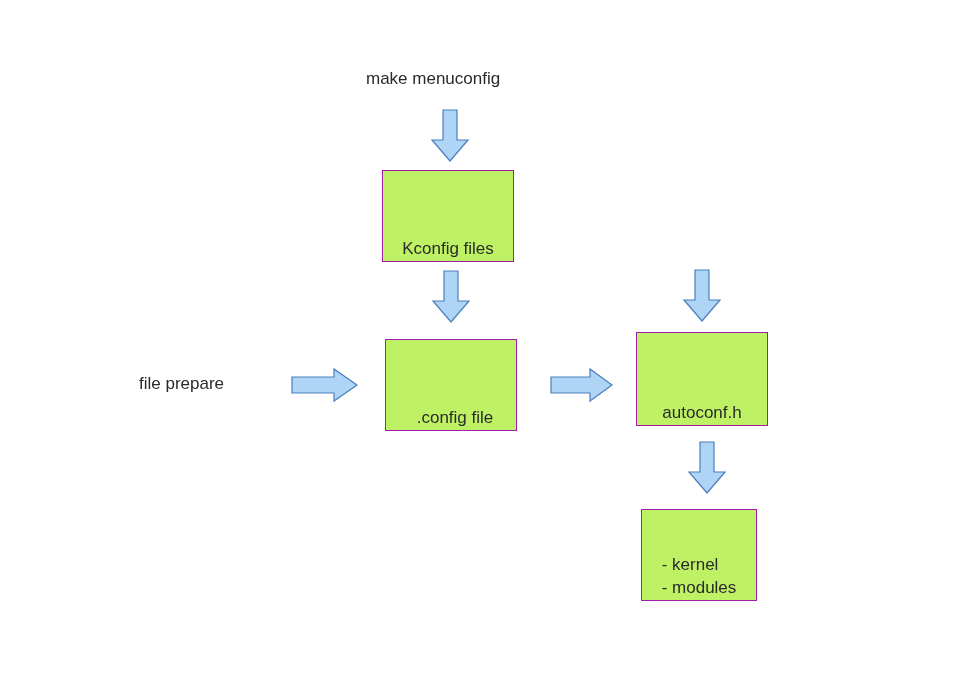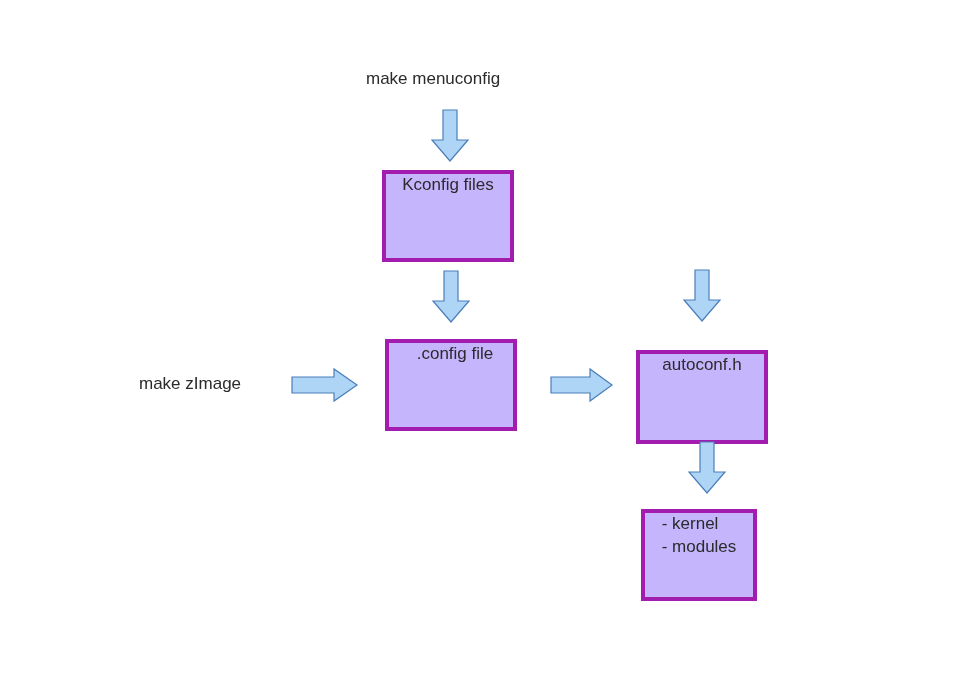--- a/index.html
+++ b/index.html
@@ -12,25 +12,25 @@
   }
   #canvas {
     position: relative;
     width: 960px;
     height: 678px;
     background: #ffffff;
     overflow: hidden;
   }
   .node-box {
     position: absolute;
-    background: #c4b5fd;
-    border: 4px solid #a21caf;
+    background: #bef264;
+    border: 1px solid #a21caf;
     box-sizing: border-box;
     display: flex;
-    align-items: flex-start;
+    align-items: flex-end;
     justify-content: center;
   }
   .node-label {
     font-size: 17px;
     color: #2b2b2b;
     line-height: 1.35;
     text-align: center;
     white-space: pre-line;
   }
   .node-label.left-align {
@@ -70,42 +70,42 @@
   <div class="arrow" style="left:432px; top:271px;">
     <svg width="38" height="52" viewBox="0 0 38 52">
       <polygon points="12,0 26,0 26,30 37,30 19,51 1,30 12,30" fill="#aed5f5" stroke="#4a7ebb" stroke-width="1.2" stroke-linejoin="miter"></polygon>
     </svg>
   </div>
 
   <div class="node-box" style="left:385px; top:339px; width:132px; height:92px;padding-left:8px;">
     <span class="node-label">.config file</span>
   </div>
 
-  <div class="caption" style="left:139px; top:374px;">make zImage</div>
+  <div class="caption" style="left:139px; top:374px;">file prepare</div>
 
   <div class="arrow" style="left:292px; top:368px;">
     <svg width="66" height="34" viewBox="0 0 66 34">
       <polygon points="0,9 42,9 42,1 65,17 42,33 42,25 0,25" fill="#aed5f5" stroke="#4a7ebb" stroke-width="1.2" stroke-linejoin="miter"></polygon>
     </svg>
   </div>
 
   <div class="arrow" style="left:551px; top:368px;">
     <svg width="62" height="34" viewBox="0 0 62 34">
       <polygon points="0,9 39,9 39,1 61,17 39,33 39,25 0,25" fill="#aed5f5" stroke="#4a7ebb" stroke-width="1.2" stroke-linejoin="miter"></polygon>
     </svg>
   </div>
 
 
   <div class="arrow" style="left:683px; top:270px;">
     <svg width="38" height="52" viewBox="0 0 38 52">
       <polygon points="12,0 26,0 26,30 37,30 19,51 1,30 12,30" fill="#aed5f5" stroke="#4a7ebb" stroke-width="1.2" stroke-linejoin="miter"></polygon>
     </svg>
   </div>
 
-  <div class="node-box" style="left:636px; top:350px; width:132px; height:94px;">
+  <div class="node-box" style="left:636px; top:332px; width:132px; height:94px;">
     <span class="node-label">autoconf.h</span>
   </div>
 
   <div class="arrow" style="left:688px; top:442px;">
     <svg width="38" height="52" viewBox="0 0 38 52">
       <polygon points="12,0 26,0 26,30 37,30 19,51 1,30 12,30" fill="#aed5f5" stroke="#4a7ebb" stroke-width="1.2" stroke-linejoin="miter"></polygon>
     </svg>
   </div>
 
   <div class="node-box" style="left:641px; top:509px; width:116px; height:92px;">

